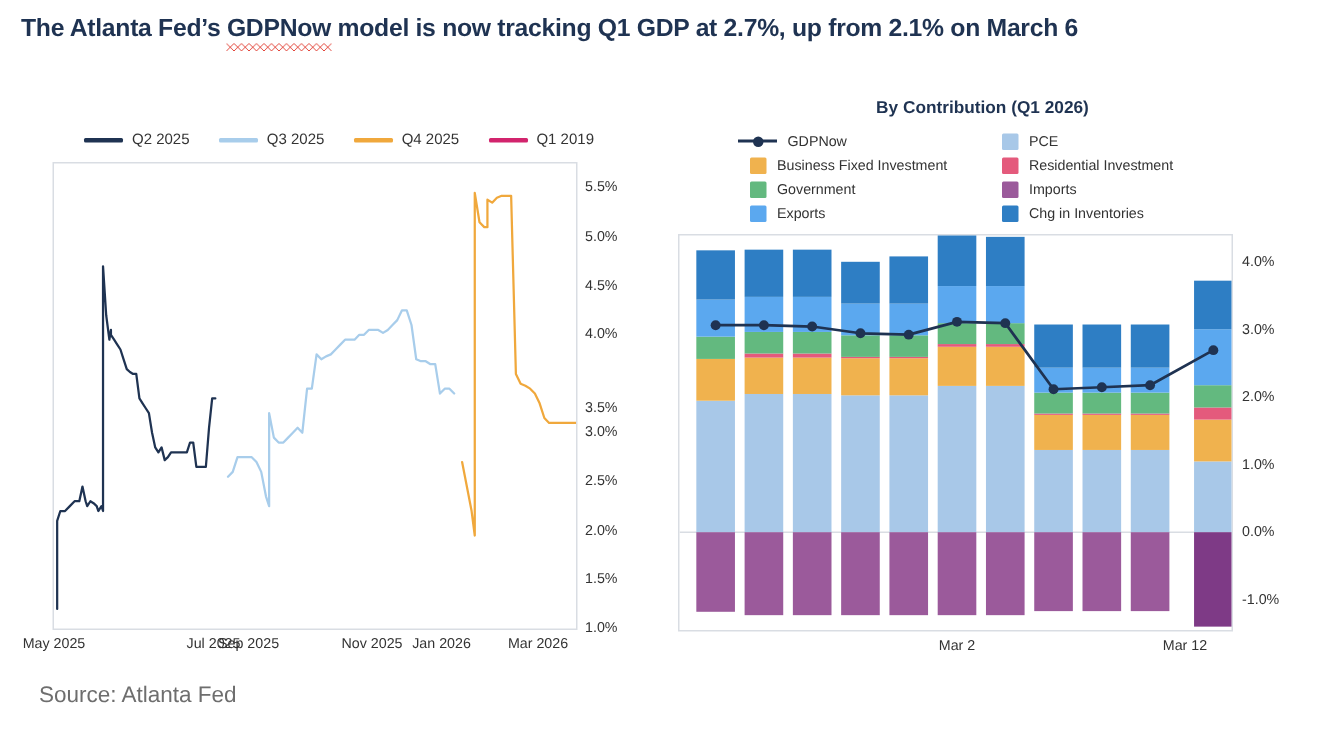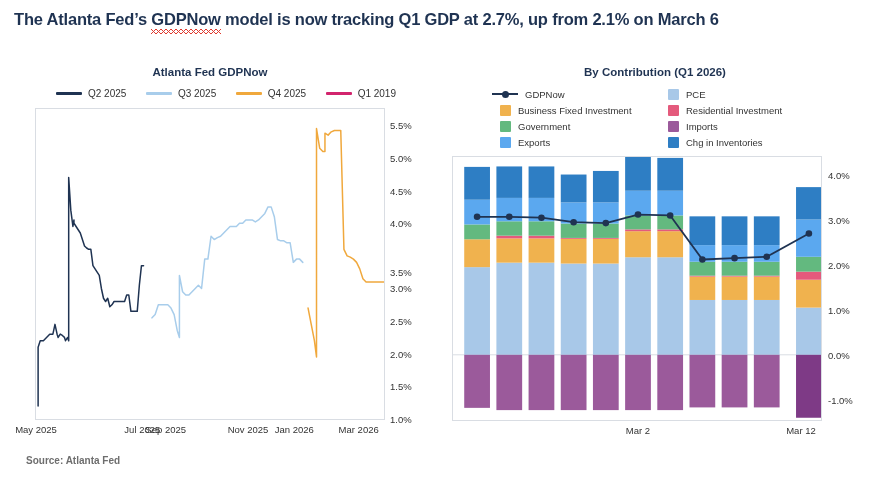--- a/index.html
+++ b/index.html
@@ -168,33 +168,31 @@
   #right-xtick-wrap {
     position: absolute;
     left: 0px; top: 365px;
     width: 440px; height: 20px;
   }
 
   
   #source {
     position: absolute;
     left: 26px; top: 455px;
-    font-size: 10px;
+    font-size: 15px;
     color: #6e6e6e;
-    font-weight: bold;
   }
 </style>
 </head>
 <body>
 
 <div id="headline"><span>The Atlanta Fed’s </span><span class="squiggle">GDPNow</span><span> model is now tracking Q1 GDP at 2.7%, up from 2.1% on March 6</span></div>
 
 <div class="panel" id="left-panel">
 
-  <div class="panel-title" id="left-title">Atlanta Fed GDPNow</div>
 
   <div id="left-legend">
       <div class="ll-item">
         <span class="ll-line" style="background: rgb(31, 51, 82);"></span>
         <span class="ll-label">Q2 2025</span>
       </div>
       <div class="ll-item">
         <span class="ll-line" style="background: rgb(168, 205, 235);"></span>
         <span class="ll-label">Q3 2025</span>
       </div>
@@ -379,17 +377,17 @@
   <div id="right-ytick-wrap">
       <div class="ytick" style="top: 243.769px;">-1.0%</div>
       <div class="ytick" style="top: 198.812px;">0.0%</div>
       <div class="ytick" style="top: 153.855px;">1.0%</div>
       <div class="ytick" style="top: 108.897px;">2.0%</div>
       <div class="ytick" style="top: 63.9402px;">3.0%</div>
       <div class="ytick" style="top: 18.9829px;">4.0%</div>
     </div>
   <div id="right-xtick-wrap">
       <div class="xtick" style="left: 198px;">Mar 2</div>
-      <div class="xtick" style="left: 361px;">Mar 12</div>
+      <div class="xtick" style="left: 350px;">Mar 12</div>
     </div>
 </div>
 
 <div id="source">Source: Atlanta Fed</div>
 
 </body></html>

